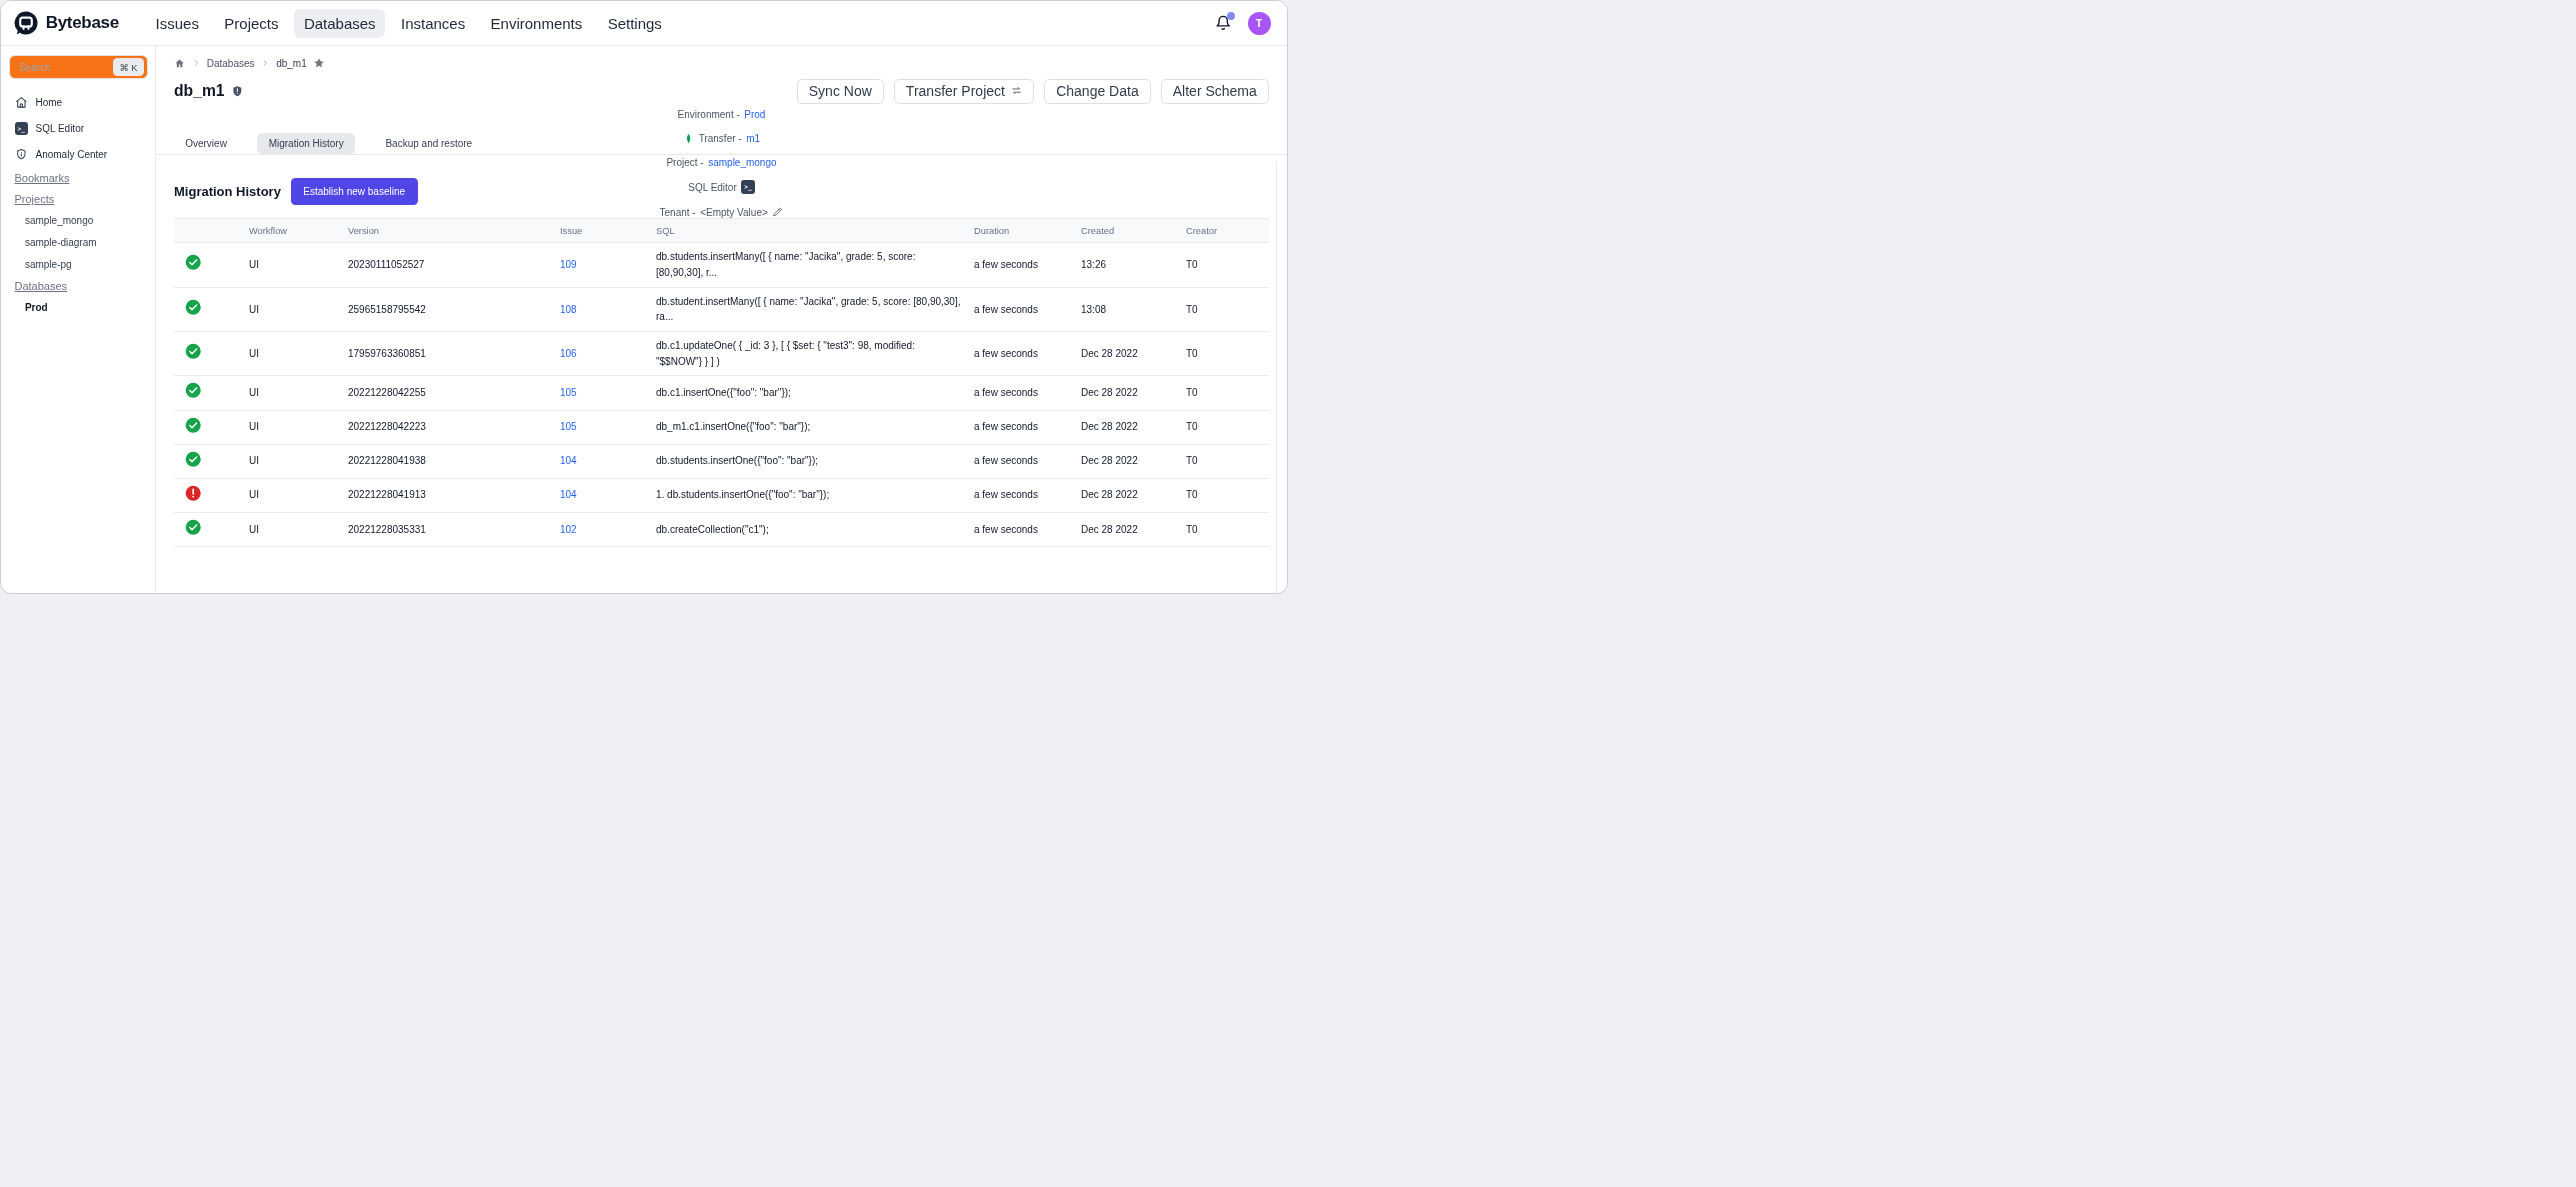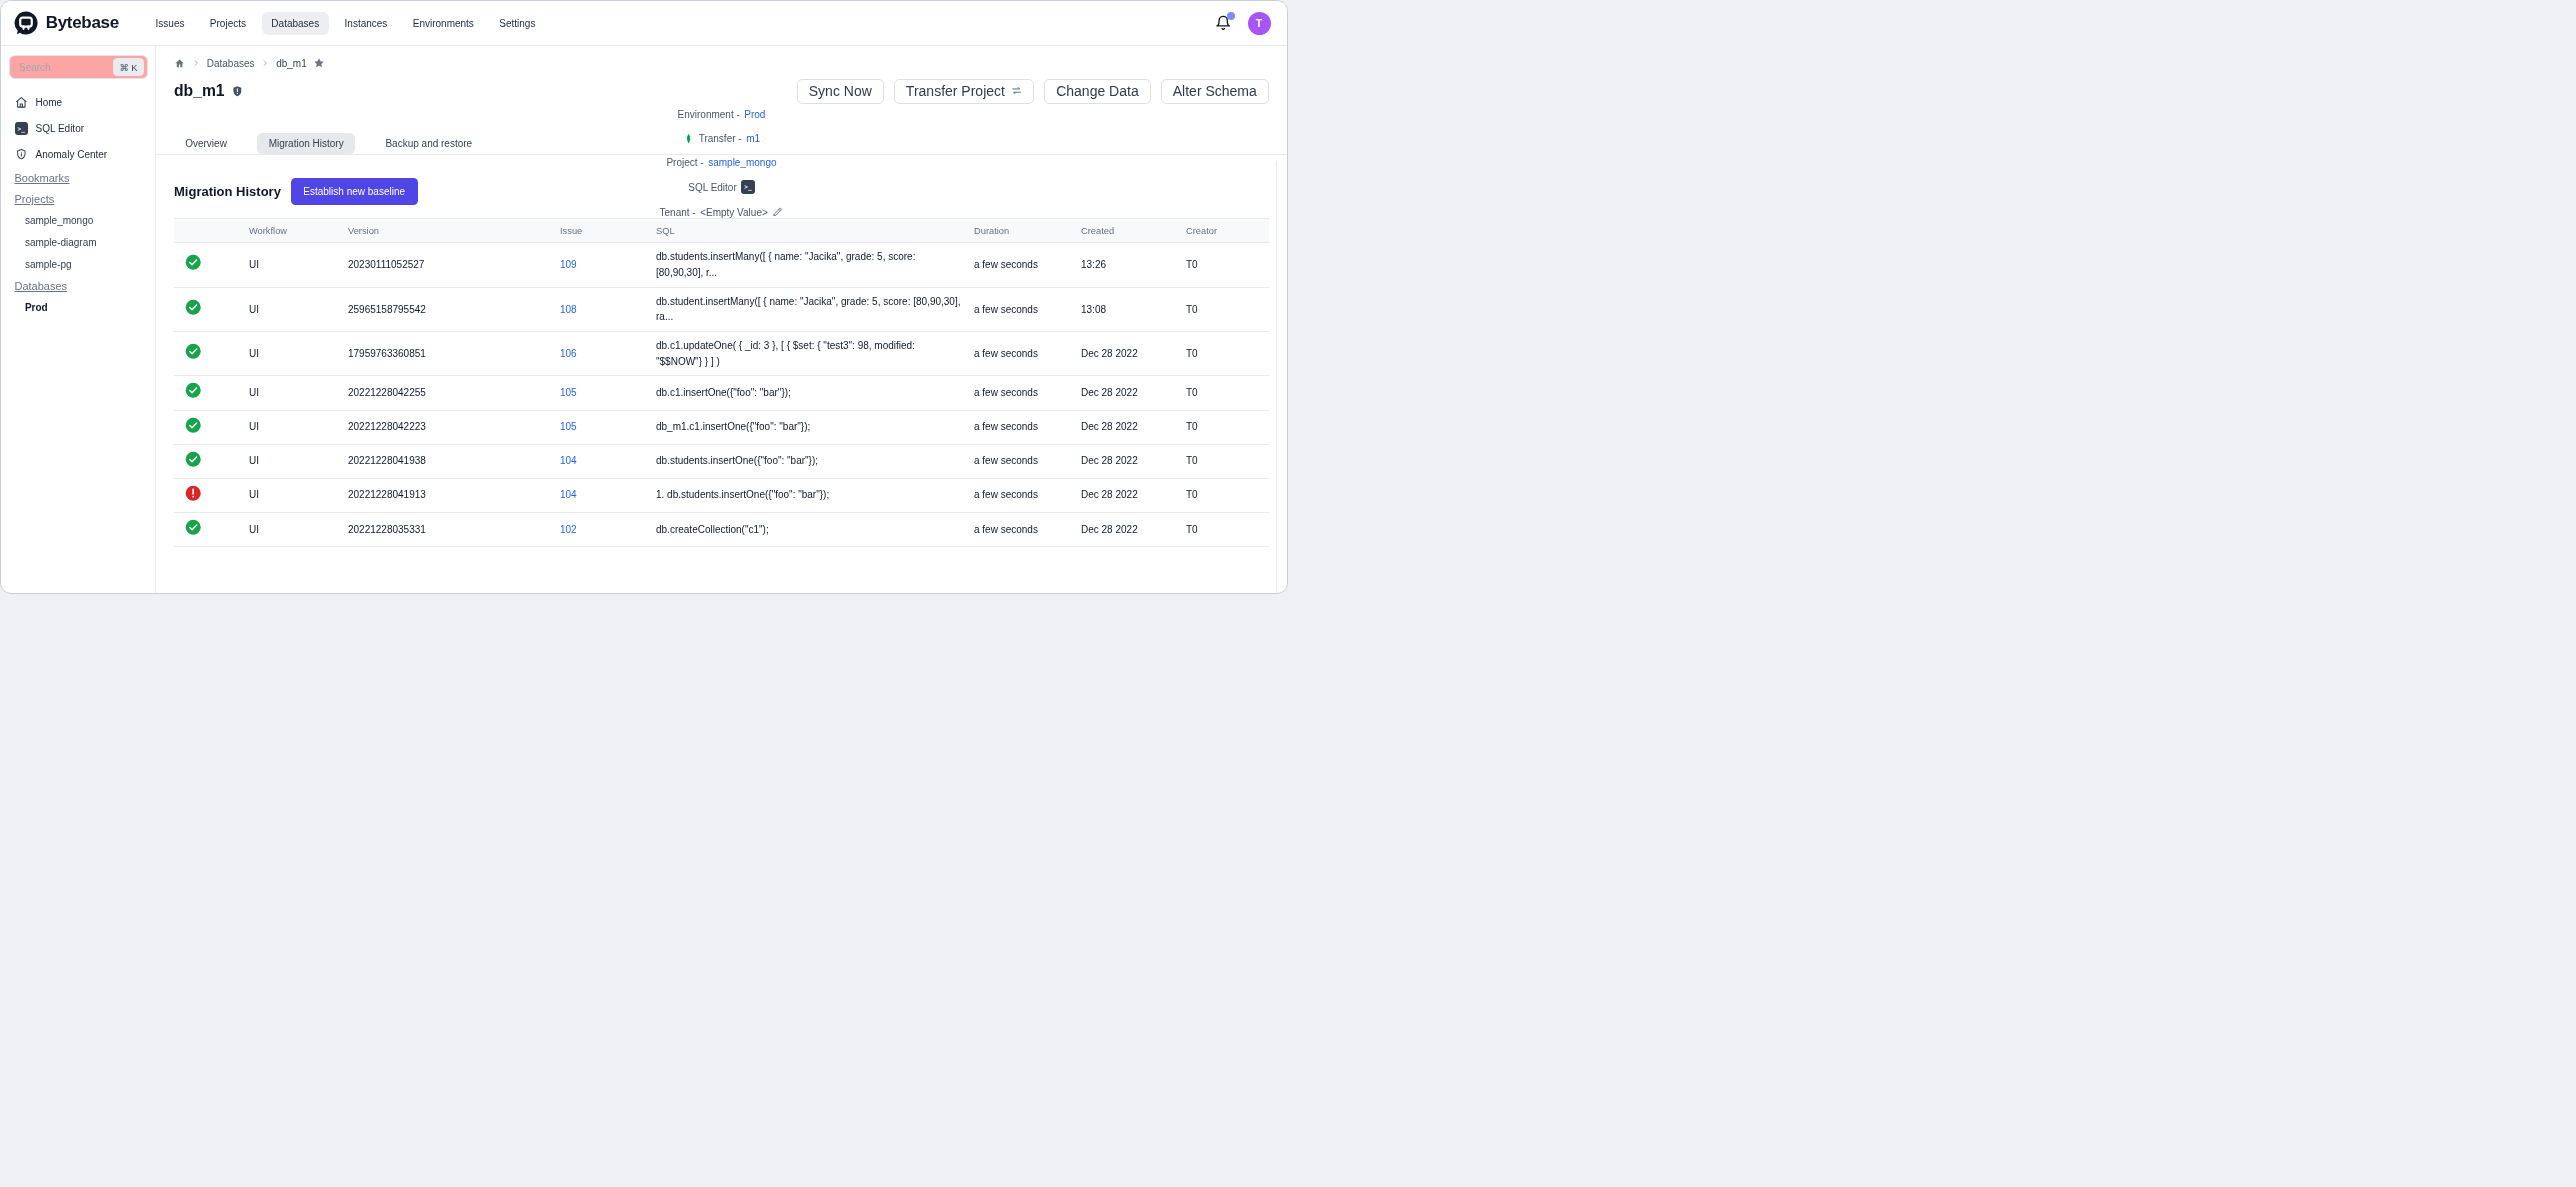--- a/index.html
+++ b/index.html
@@ -5,35 +5,35 @@
   * { box-sizing: border-box; }
   html,body { margin:0; padding:0; background:#eef0f3; font-family:"Liberation Sans", sans-serif; }
   .window { width:1288px; height:594px; background:#fff; border:0.7px solid #c9ced6; border-radius:11px; overflow:hidden; position:relative; }
 
   
   .topbar { height:45px; display:flex; align-items:center; padding:0 13.5px 0 12px; border-bottom:0.7px solid #e7e9ec; background:#fff; }
   .brand { display:flex; align-items:center; gap:6.7px; cursor:pointer; }
   .brand-logo { width:26px; height:26px; display:block; }
   .brand-name { font-size:17px; font-weight:800; color:#101828; letter-spacing:-0.3px; }
   .topnav { display:flex; align-items:center; gap:6px; margin-left:27px; }
-  .topnav-item { font-size:10px; color:#1f2937; padding:6px 9.7px; border-radius:6px; cursor:pointer; white-space:nowrap; }
+  .topnav-item { font-size:15px; color:#1f2937; padding:6px 9.7px; border-radius:6px; cursor:pointer; white-space:nowrap; }
   .topnav-item.active { background:#eceef1; }
   .topbar-right { margin-left:auto; display:flex; align-items:center; gap:16.4px; padding-right:3px; }
   .bell-wrap { position:relative; width:16.4px; height:16.4px; cursor:pointer; color:#101828; }
   .bell-wrap svg { width:16.4px; height:16.4px; display:block; }
   .notif-dot { position:absolute; top:-3px; right:-3.7px; width:8.2px; height:8.2px; border-radius:50%; background:#818cf8; }
   .avatar { width:23px; height:23px; border-radius:50%; background:#a855f7; color:#fff; display:flex; align-items:center; justify-content:center; font-size:10.5px; font-weight:700; cursor:pointer; }
 
   
   .app-body { display:flex; height:calc(100% - 45px); }
   .sidebar { width:155px; flex-shrink:0; border-right:0.7px solid #e7e9ec; padding:9px 7.5px 0; }
   .main { flex:1; position:relative; padding:10.5px 18px 0; overflow:hidden; }
 
   
-  .search-box { display:flex; align-items:center; height:24px; border:0.7px solid #e1e4e9; border-radius:6px; padding:0 3px 0 7.5px; background:#fca5a5; }
+  .search-box { display:flex; align-items:center; height:24px; border:0.7px solid #e1e4e9; border-radius:6px; padding:0 3px 0 7.5px; background:#f97316; }
   .search-input { border:none; outline:none; flex:1; min-width:0; font-size:10px; color:#111827; background:transparent; font-family:inherit; }
   .search-input::placeholder { color:#a0a6b1; }
   .kbd-badge { background:#e9ebee; border-radius:4.5px; height:18px; padding:0 6px; font-size:9.3px; color:#374151; display:flex; align-items:center; white-space:nowrap; }
   .side-nav { margin-top:10.5px; }
   .side-item { display:flex; align-items:center; gap:7.5px; height:26px; padding:0 6px; border-radius:4.5px; font-size:10px; color:#1f2937; cursor:pointer; }
   .side-item .ico { width:13.5px; height:13.5px; display:flex; align-items:center; justify-content:center; color:#374151; }
   .side-item .ico svg { width:12.7px; height:12.7px; display:block; }
   .term-icon { width:13.5px; height:13.5px; border-radius:3px; background:#344054; color:#fff; font-size:6.4px; font-weight:700; display:flex; align-items:center; justify-content:center; font-family:"DejaVu Sans Mono", monospace; }
   .side-section-label { font-size:11px; color:#6b7280; padding:0 6px; margin-top:0; height:21px; display:flex; align-items:center;text-decoration:underline; }
   .side-sub-item { font-size:10px; color:#374151; padding:0 6px 0 16.4px; height:22px; display:flex; align-items:center; border-radius:4.5px; cursor:pointer; }

